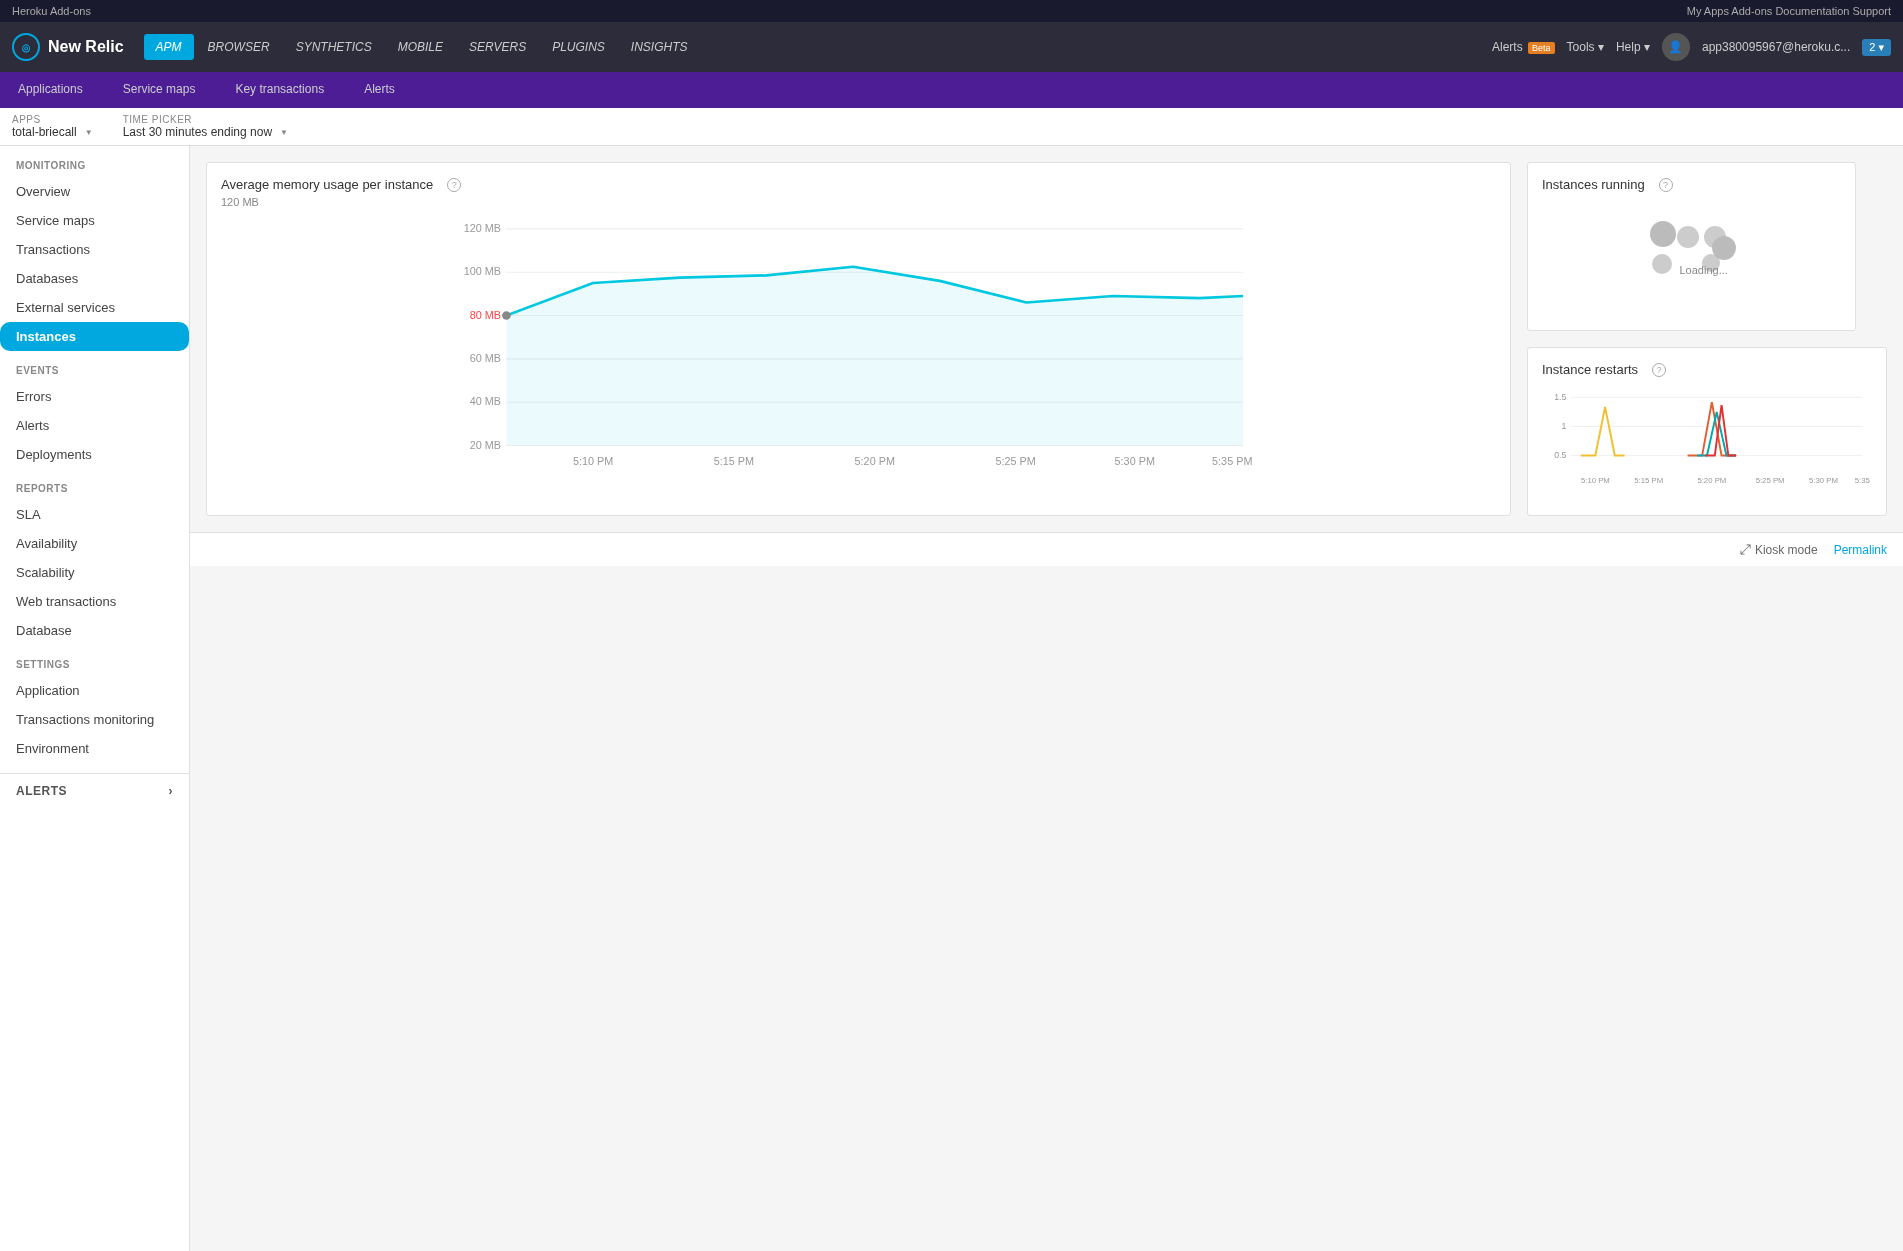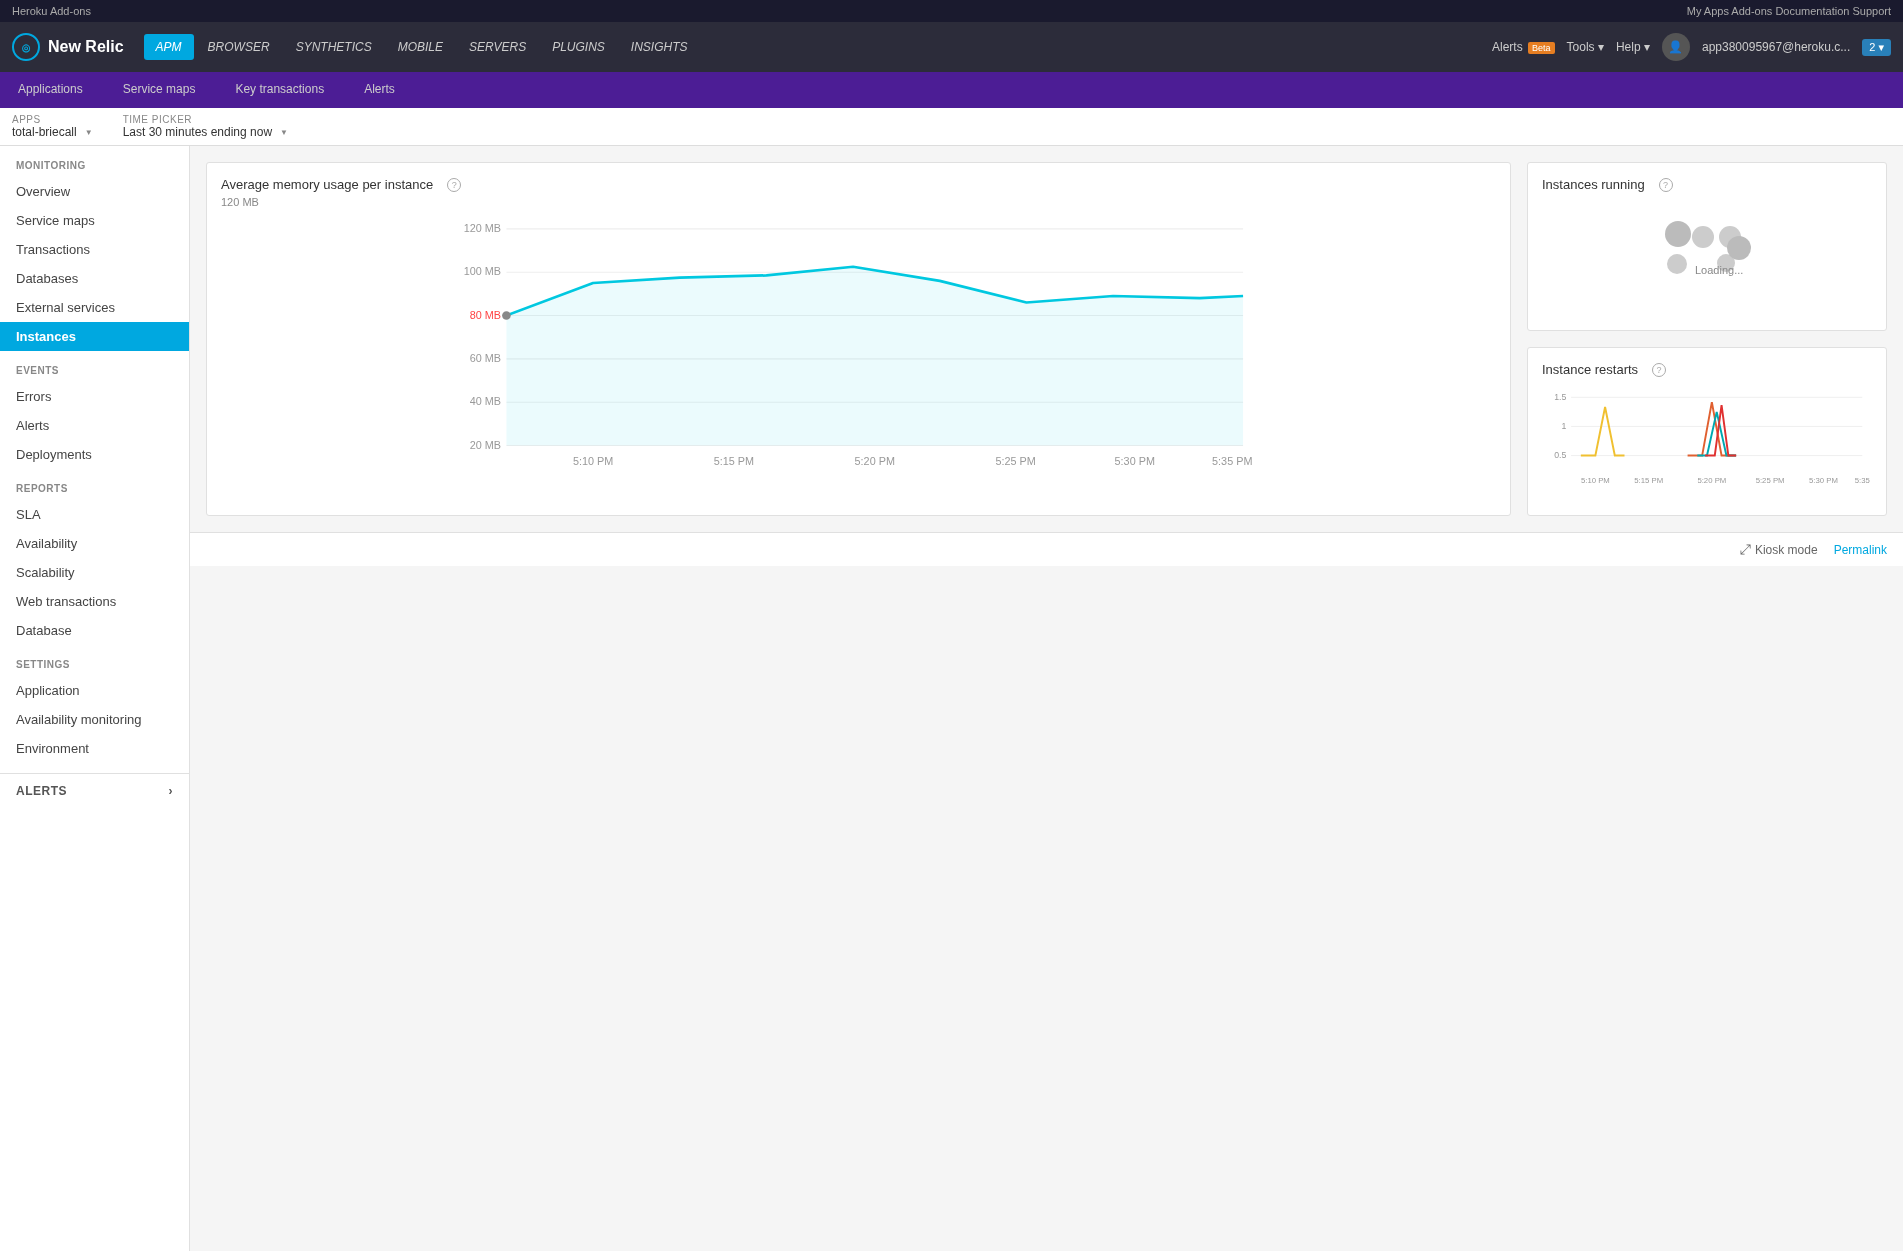--- a/index.html
+++ b/index.html
@@ -142,20 +142,21 @@
       padding: 7px 16px;
       color: #444;
       font-size: 13px;
       cursor: pointer;
       display: block;
     }
     .sidebar-item.active {
       background: #00a8e0;
       color: #fff;
       font-weight: bold;
+      border-radius: 10px;
     }
     .sidebar-alerts {
       border-top: 1px solid #e0e0e0;
       margin-top: 10px;
       padding: 10px 16px;
       display: flex;
       align-items: center;
       justify-content: space-between;
       font-size: 12px;
       font-weight: bold;
@@ -178,21 +179,21 @@
     }
 
     
     .chart-container {
       background: #fff;
       border: 1px solid #e0e0e0;
       border-radius: 3px;
       padding: 14px;
     }
     .chart-left { flex: 1; }
-    .chart-right { width: 360px; }
+    .chart-right { width: 329px; }
     .chart-title {
       font-size: 13px;
       color: #333;
       margin-bottom: 4px;
       display: flex;
       align-items: center;
       gap: 14px;
     }
     .chart-subtitle {
       font-size: 11px;
@@ -346,21 +347,21 @@
 
     <div class="sidebar-section-title">REPORTS</div>
     <div class="sidebar-item">SLA</div>
     <div class="sidebar-item">Availability</div>
     <div class="sidebar-item">Scalability</div>
     <div class="sidebar-item">Web transactions</div>
     <div class="sidebar-item">Database</div>
 
     <div class="sidebar-section-title">SETTINGS</div>
     <div class="sidebar-item">Application</div>
-    <div class="sidebar-item">Availability monitoring</div>
+    <div class="sidebar-item">Transactions monitoring</div>
     <div class="sidebar-item">Environment</div>
 
     <div class="sidebar-alerts">
       <span>ALERTS</span>
       <span>›</span>
     </div>
   </div>
 
   <div class="main-content">
     <div class="content-inner">

